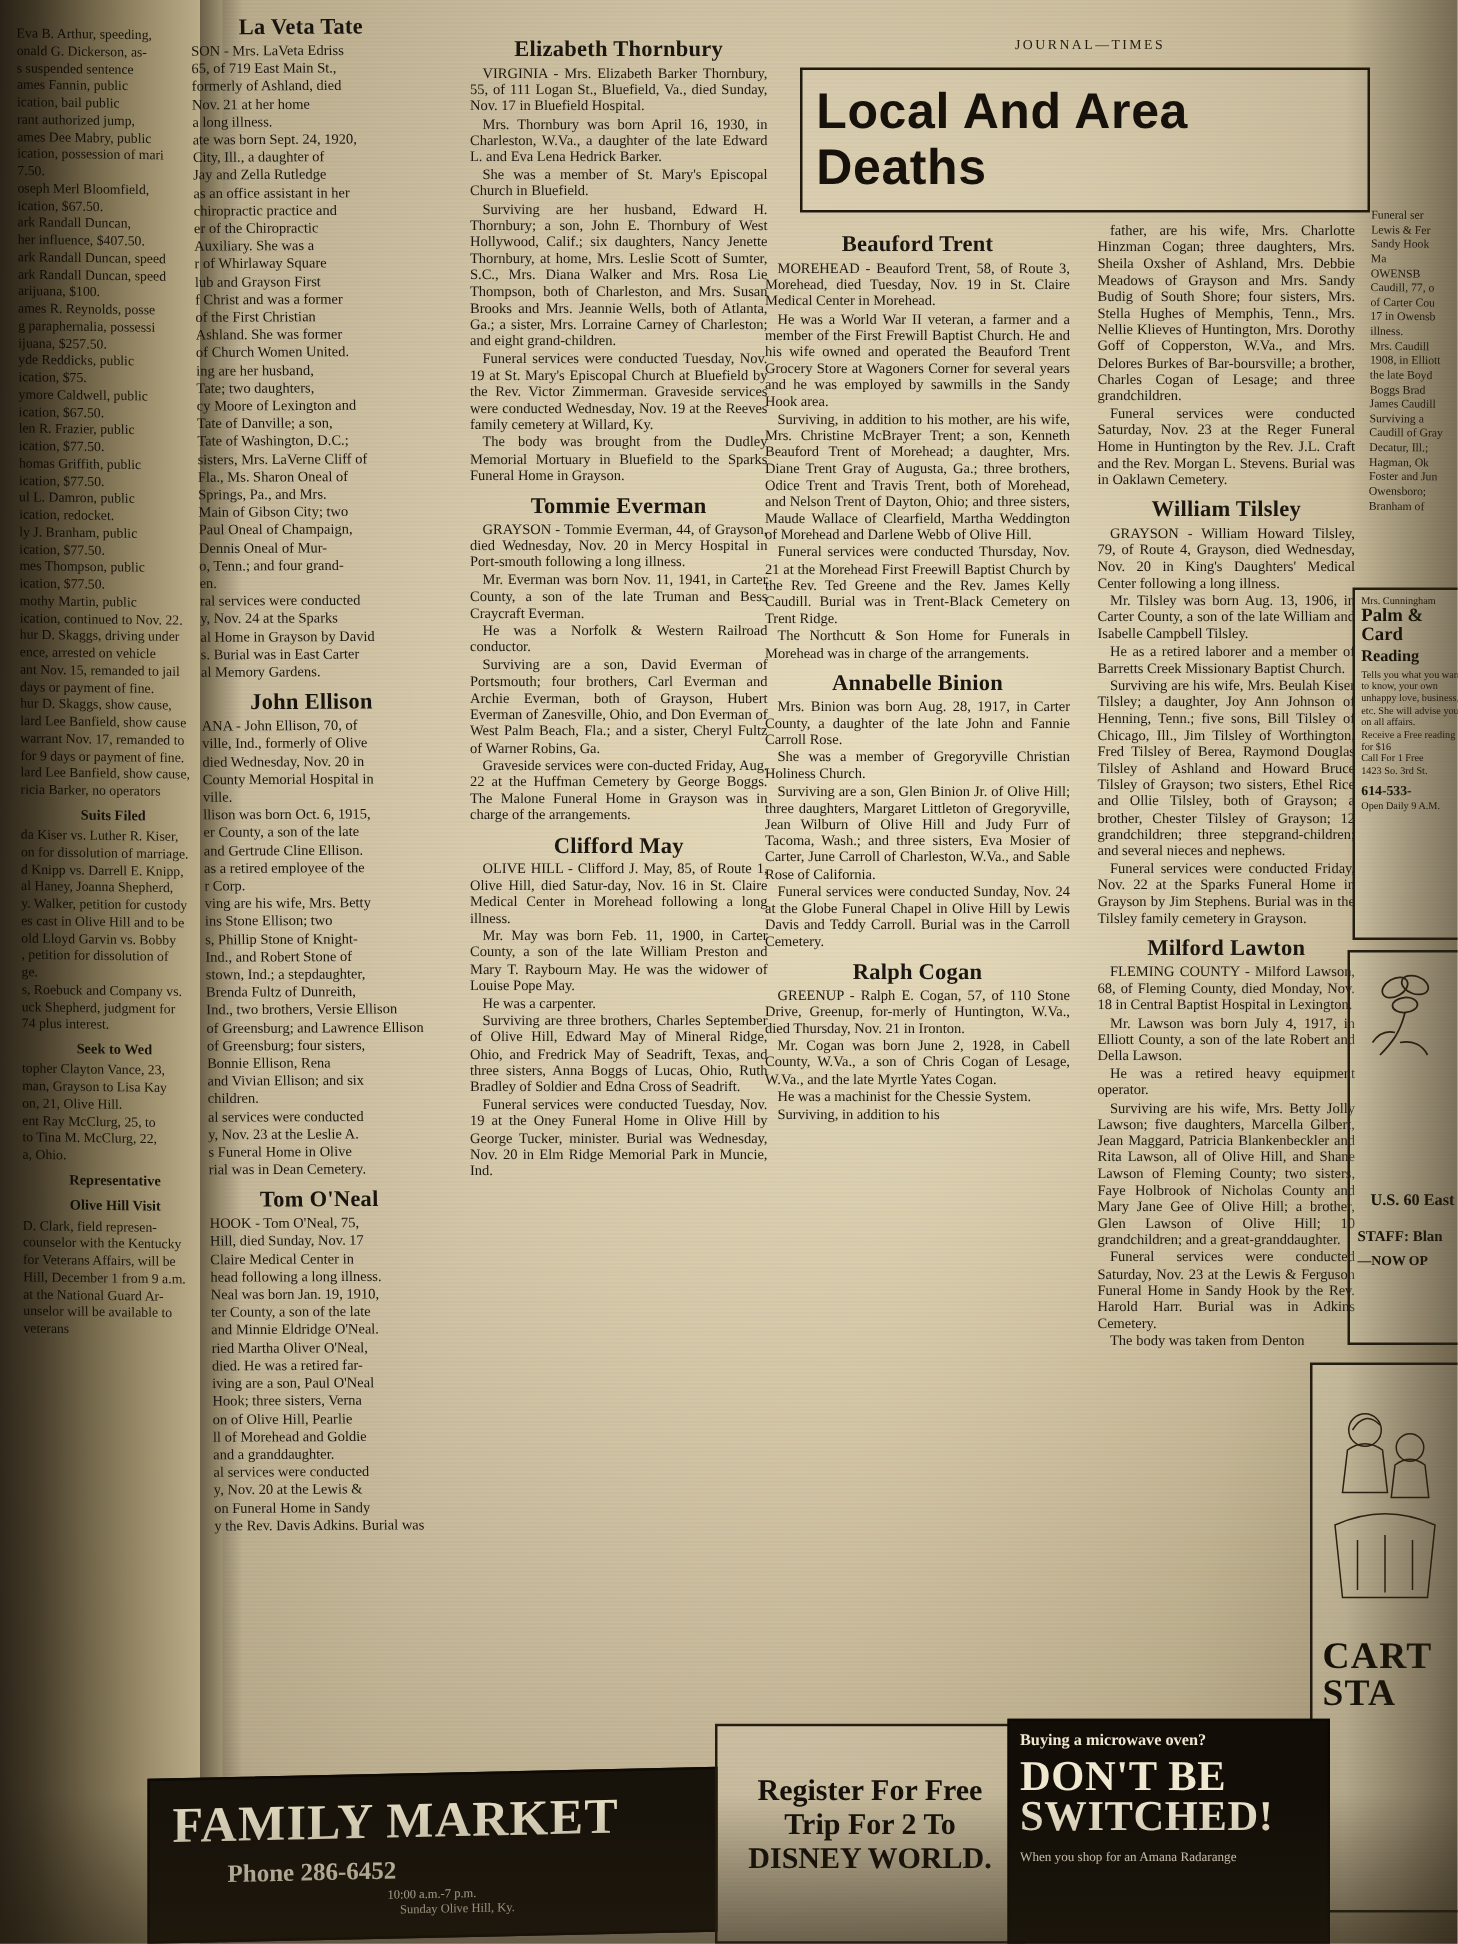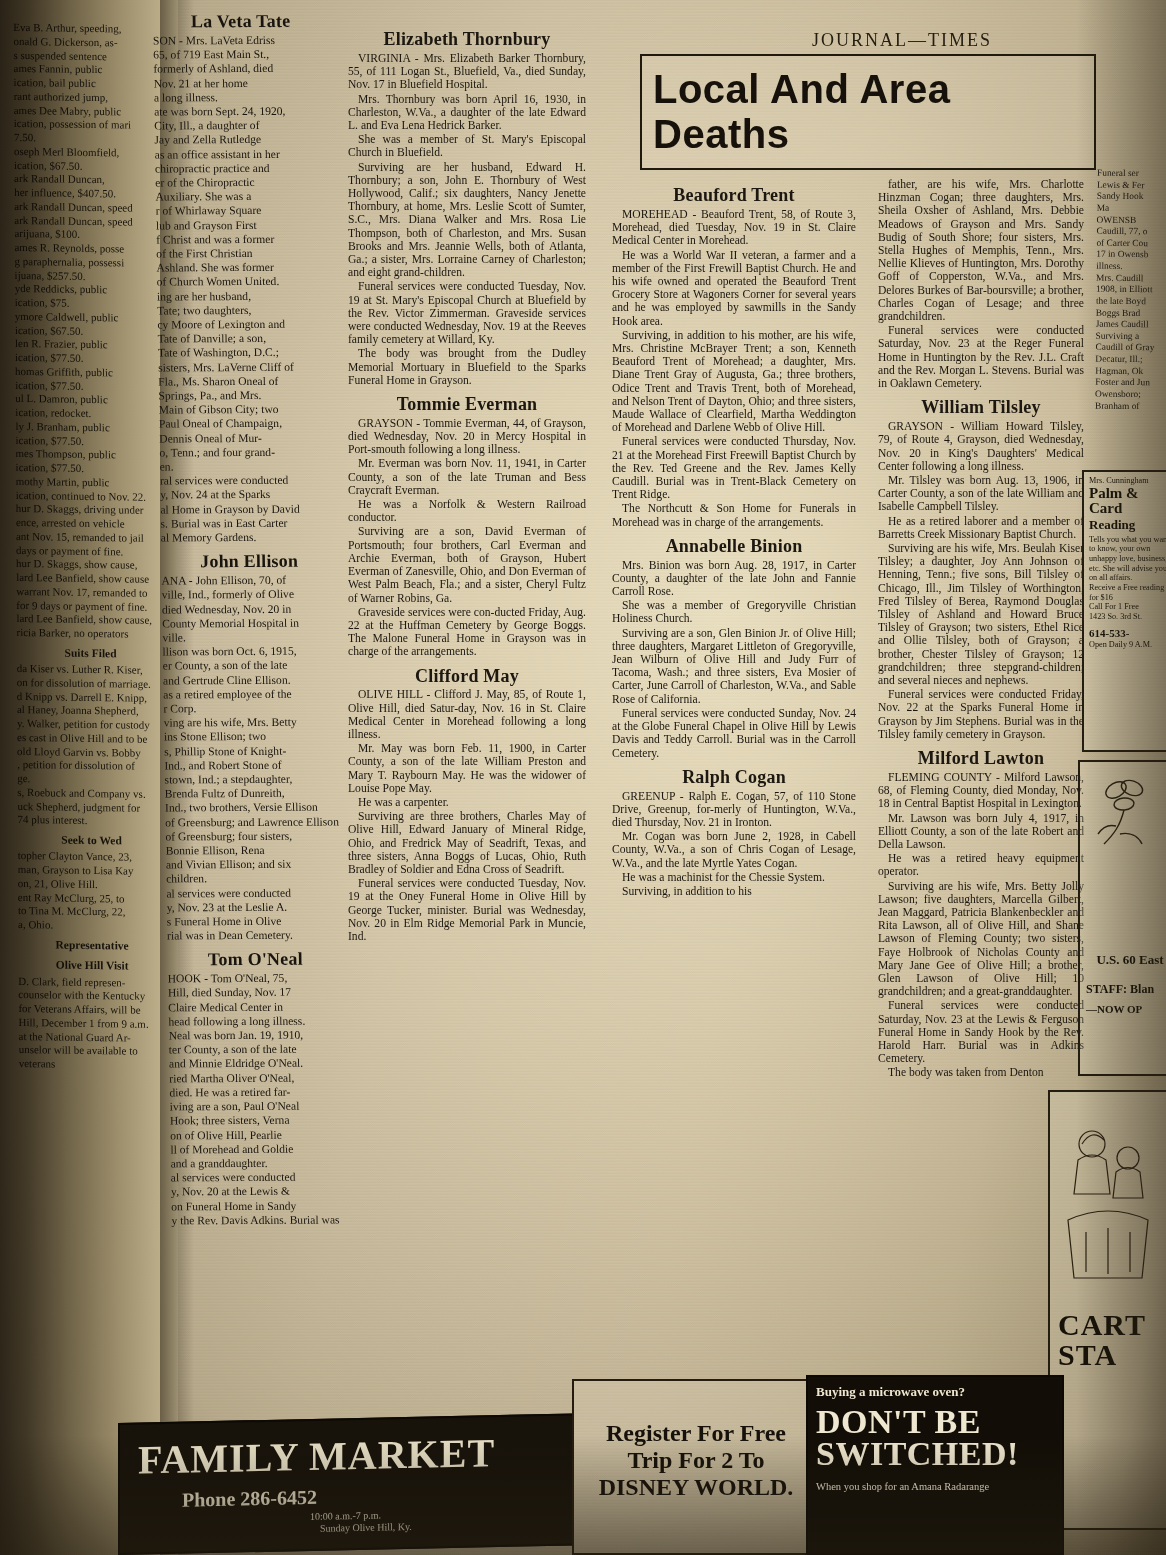--- a/index.html
+++ b/index.html
@@ -69,21 +69,21 @@
     opacity:0.88;
     transform:skewY(1.1deg) rotate(-0.3deg);
     filter:brightness(0.72) contrast(1.05);
   }
   
   #col1{
     left:152px;top:4px;width:196px;
     transform:rotate(-0.9deg) skewY(0.6deg);
     filter:brightness(0.9);
   }
-  #col2{left:348px;top:22px;width:238px;}
+  #col2{left:376px;top:22px;width:238px;}
   #col3{left:612px;top:178px;width:244px;}
   #col4{left:866px;top:178px;width:206px;margin-left:12px;}
   #col5{
     left:1086px;top:168px;width:78px;
     font-size:9.4px;line-height:1.13;
     filter:brightness(0.85);
     transform:rotate(0.5deg);
   }
 
   
@@ -92,21 +92,21 @@
     border:2px solid #20190e;
     display:flex;align-items:center;justify-content:center;
     background:rgba(255,250,230,0.10);
   }
   .masthead h1{
     margin:11px;font-size:40px;font-weight:bold;letter-spacing:0.5px;
     color:#16110a;font-family:Liberation Sans, sans-serif;
   }
   .journal-times{
     position:absolute;left:812px;top:30px;
-    font-size:18px;letter-spacing:2px;color:#241d10;
+    font-size:11px;letter-spacing:2px;color:#241d10;
   }
 
   
   .adbox{
     position:absolute;border:2px solid #231c10;
     background:rgba(252,246,224,0.18);
     color:#171209;overflow:hidden;
   }
   #ad-palm{left:1082px;top:470px;width:84px;height:270px;padding:4px 5px;font-size:9px;line-height:1.2;}
   #ad-palm .t1{font-size:15px;font-weight:bold;line-height:1;margin-bottom:2px;}
@@ -354,21 +354,21 @@
   <p>GRAYSON  -  Tommie  Everman, 44,  of  Grayson,  died  Wednesday, Nov. 20 in Mercy Hospital in Port-smouth following a long illness.</p>
   <p>Mr. Everman was born Nov. 11, 1941, in Carter County, a son of the late  Truman  and  Bess  Craycraft Everman.</p>
   <p>He  was  a  Norfolk  &amp;  Western Railroad conductor.</p>
   <p>Surviving are a son, David Everman of Portsmouth; four brothers, Carl Everman and Archie Everman, both of Grayson, Hubert Everman of Zanesville, Ohio, and Don Everman of West Palm Beach, Fla.; and a sister, Cheryl Fultz of Warner Robins, Ga.</p>
   <p>Graveside  services  were  con-ducted  Friday,  Aug.  22  at  the Huffman  Cemetery  by  George Boggs. The Malone Funeral Home in  Grayson  was  in  charge  of  the arrangements.</p>
 
   <div class="hl">Clifford May</div>
   <p>OLIVE HILL - Clifford J. May, 85, of  Route  1,  Olive  Hill,  died  Satur-day,  Nov.  16  in  St.  Claire  Medical Center in Morehead following a long illness.</p>
   <p>Mr. May was born Feb. 11, 1900, in Carter  County,  a  son  of  the  late William  Preston  and  Mary  T. Raybourn May. He was the widower of Louise Pope May.</p>
   <p>He was a carpenter.</p>
-  <p>Surviving  are  three  brothers, Charles May of Olive Hill, Edward January of Mineral Ridge, Ohio, and Fredrick May of Seadrift, Texas, and three sisters, Anna Boggs of Lucas,  Ohio,  Ruth  Bradley  of Soldier and Edna Cross of Seadrift.</p>
+  <p>Surviving  are  three  brothers, Charles September of Olive Hill, Edward May of Mineral Ridge, Ohio, and Fredrick May of Seadrift, Texas, and three sisters, Anna Boggs of Lucas,  Ohio,  Ruth  Bradley  of Soldier and Edna Cross of Seadrift.</p>
   <p>Funeral  services  were  conducted Tuesday,  Nov.  19  at  the  Oney Funeral  Home  in  Olive  Hill  by George  Tucker,  minister.  Burial was  Wednesday,  Nov.  20  in  Elm Ridge  Memorial  Park  in  Muncie, Ind.</p>
 </div>
 
 <div class="col" id="col3">
   <div class="hl">Beauford Trent</div>
   <p>MOREHEAD  -  Beauford  Trent, 58,  of  Route  3,  Morehead,  died Tuesday,  Nov.  19  in  St.  Claire Medical Center in Morehead.</p>
   <p>He was a World War II veteran, a farmer and a member of the First Frewill Baptist Church. He and his wife  owned  and  operated  the Beauford  Trent  Grocery  Store  at Wagoners Corner for several years and he was employed by sawmills in the Sandy Hook area.</p>
   <p>Surviving,  in  addition  to  his mother,  are  his  wife,  Mrs.  Christine McBrayer  Trent;  a  son,  Kenneth Beauford  Trent  of  Morehead;  a daughter, Mrs. Diane Trent Gray of Augusta,  Ga.;  three  brothers,  Odice Trent  and  Travis  Trent,  both  of Morehead,  and  Nelson  Trent  of Dayton,  Ohio;  and  three  sisters, Maude  Wallace  of  Clearfield, Martha  Weddington  of  Morehead and Darlene Webb of Olive Hill.</p>
   <p>Funeral  services  were  conducted Thursday, Nov. 21 at the Morehead First Freewill Baptist Church by the Rev.  Ted  Greene  and  the  Rev. James Kelly Caudill. Burial was in Trent-Black  Cemetery  on  Trent Ridge.</p>
   <p>The  Northcutt  &amp;  Son  Home  for Funerals  in  Morehead  was  in charge of the arrangements.</p>

